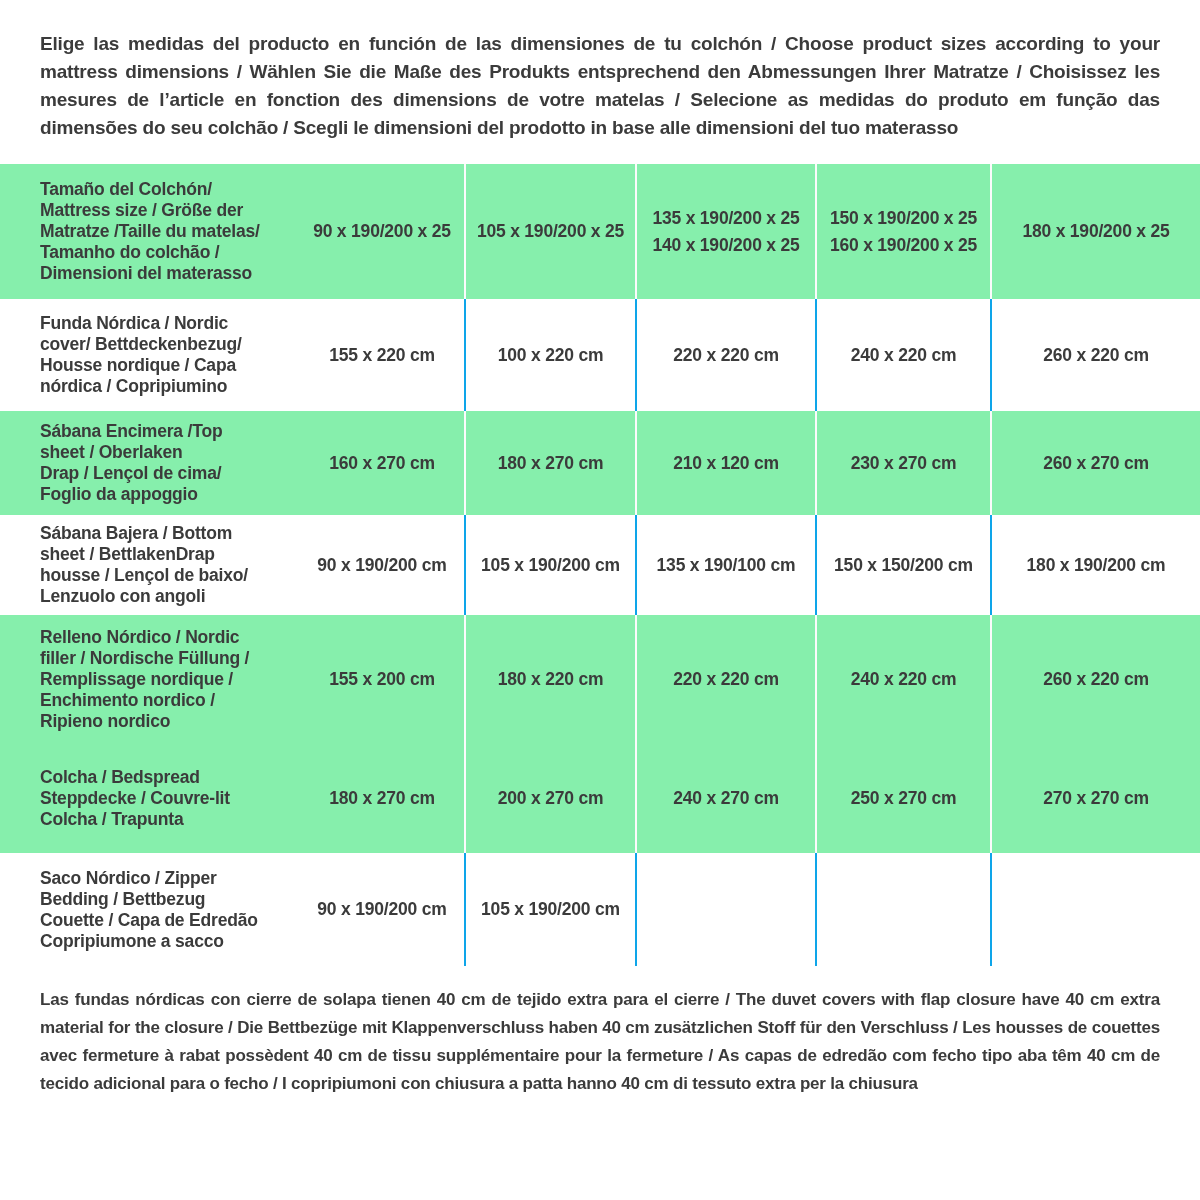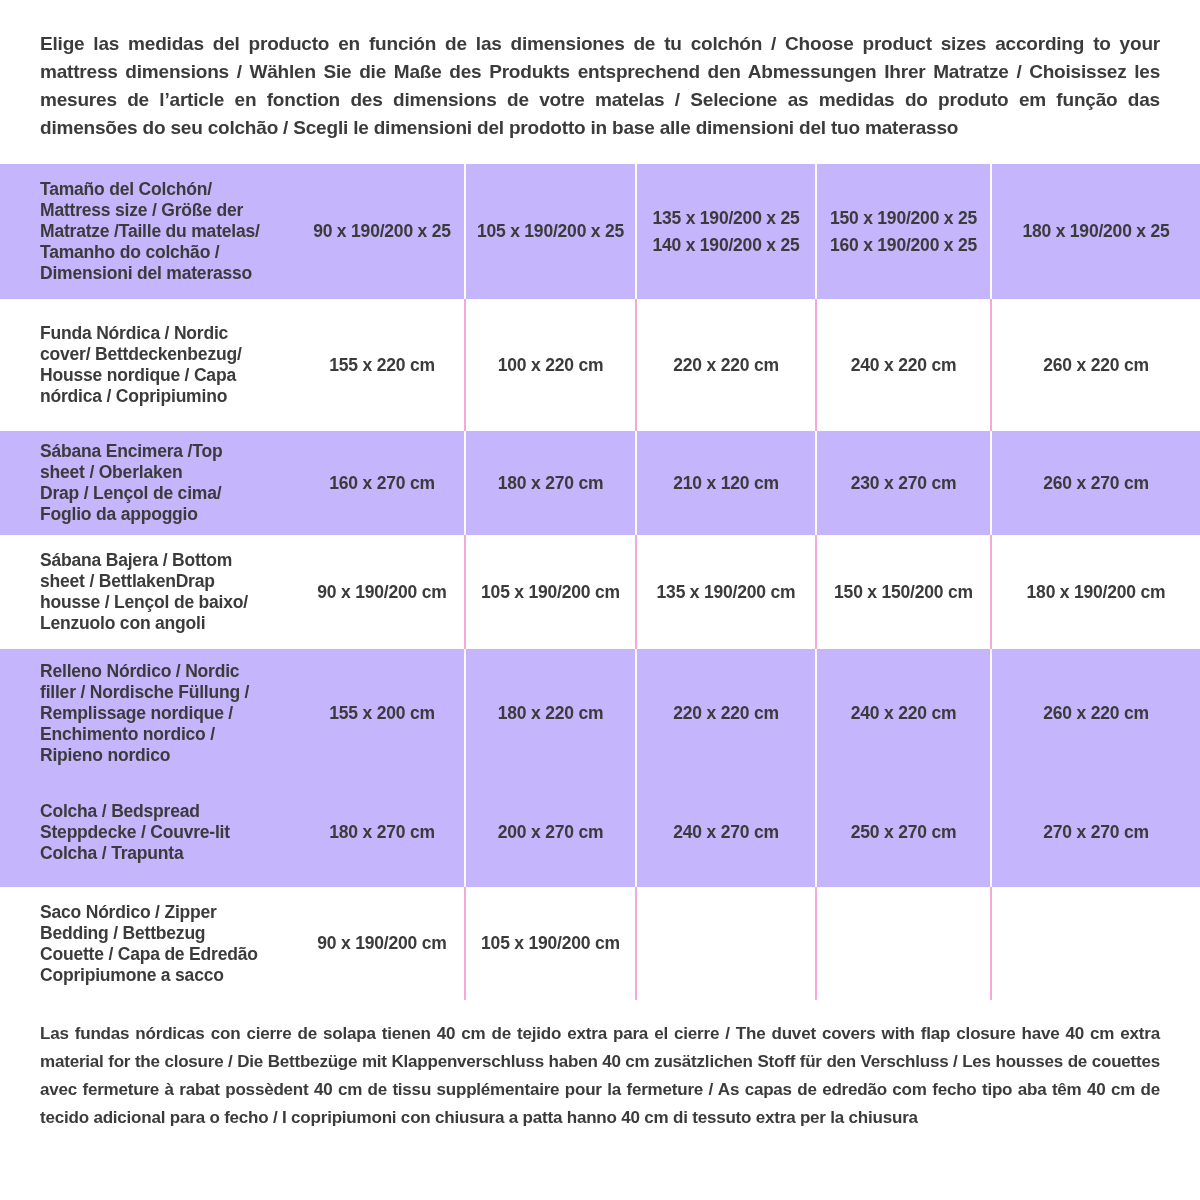--- a/index.html
+++ b/index.html
@@ -41,24 +41,24 @@
     line-height: 21px;
     white-space: pre-line;
     text-align: left;
   }
   td.value-cell {
     text-align: center;
     line-height: 27px;
     white-space: pre-line;
     font-size: 18px;
   }
-  tr.row-gray  { background: #c4b5fd; }
+  tr.row-gray  { background: #86efac; }
   tr.row-white { background: #ffffff; }
   tr.row-gray  td.sep { border-left: 2px solid #fbfbfb; }
-  tr.row-white td.sep { border-left: 2px solid #f9a8d4; }
+  tr.row-white td.sep { border-left: 2px solid #0ea5e9; }
   .footnote {
     margin: 0;
     padding: 20px 40px 0 40px;
     font-size: 17px;
     font-weight: 700;
     line-height: 28px;
     text-align: justify;
     letter-spacing: -0.2px;
   }
 </style>
@@ -88,21 +88,21 @@
 Dimensioni del materasso</td>
       <td class="value-cell">90 x 190/200 x 25</td>
       <td class="value-cell sep">105 x 190/200 x 25</td>
       <td class="value-cell sep">135 x 190/200 x 25
 140 x 190/200 x 25</td>
       <td class="value-cell sep">150 x 190/200 x 25
 160 x 190/200 x 25</td>
       <td class="value-cell sep">180 x 190/200 x 25</td>
     </tr>
 
-    <tr class="row-white" style="height:132px">
+    <tr class="row-white" style="height:112px">
       <td class="label-cell">Funda Nórdica /  Nordic
 cover/ Bettdeckenbezug/
 Housse nordique  / Capa
 nórdica / Copripiumino</td>
       <td class="value-cell">155 x 220 cm</td>
       <td class="value-cell sep">100 x 220 cm</td>
       <td class="value-cell sep">220 x 220 cm</td>
       <td class="value-cell sep">240 x 220 cm</td>
       <td class="value-cell sep">260 x 220 cm</td>
     </tr>
@@ -112,28 +112,28 @@
 sheet / Oberlaken
 Drap / Lençol de cima/
 Foglio da appoggio</td>
       <td class="value-cell">160 x 270 cm</td>
       <td class="value-cell sep">180 x 270 cm</td>
       <td class="value-cell sep">210 x 120 cm</td>
       <td class="value-cell sep">230 x 270 cm</td>
       <td class="value-cell sep">260 x 270 cm</td>
     </tr>
 
-    <tr class="row-white" style="height:114px">
+    <tr class="row-white" style="height:100px">
       <td class="label-cell">Sábana Bajera / Bottom
 sheet / BettlakenDrap
 housse / Lençol de baixo/
 Lenzuolo con angoli</td>
       <td class="value-cell">90 x 190/200 cm</td>
       <td class="value-cell sep">105 x 190/200 cm</td>
-      <td class="value-cell sep">135 x 190/200 cm</td>
+      <td class="value-cell sep">135 x 190/100 cm</td>
       <td class="value-cell sep">150 x 150/200 cm</td>
       <td class="value-cell sep">180 x 190/200 cm</td>
     </tr>
 
     <tr class="row-gray" style="height:128px">
       <td class="label-cell">Relleno Nórdico / Nordic
 filler / Nordische Füllung /
 Remplissage nordique /
 Enchimento nordico /
 Ripieno nordico</td>

